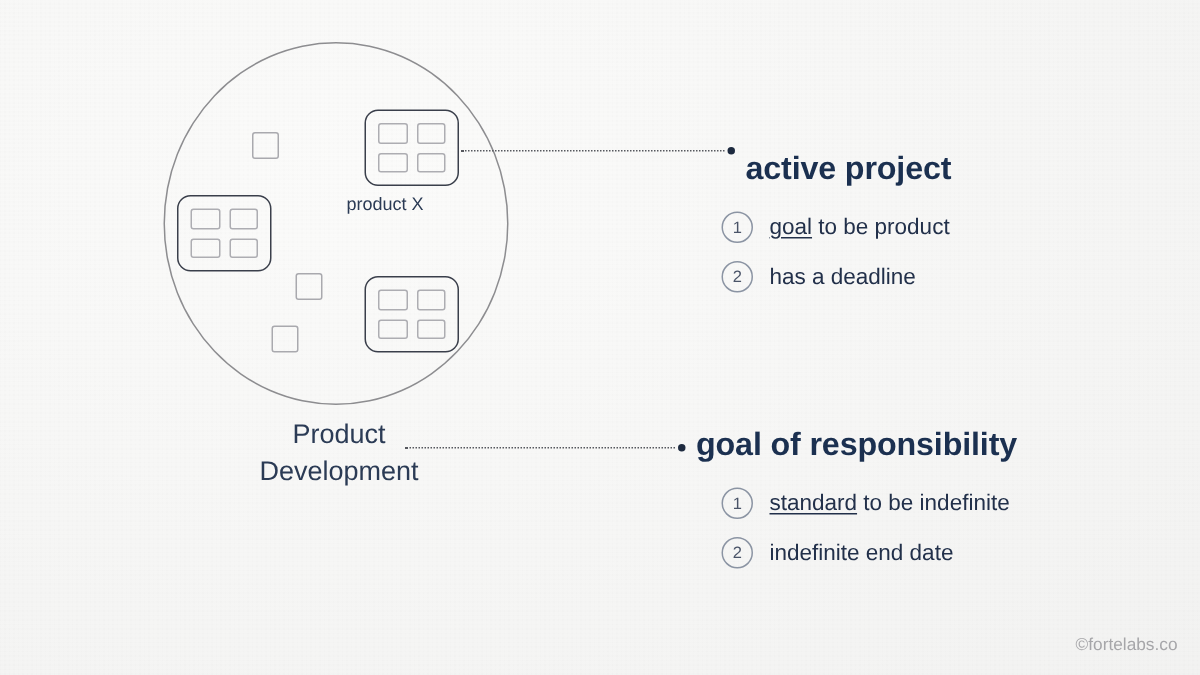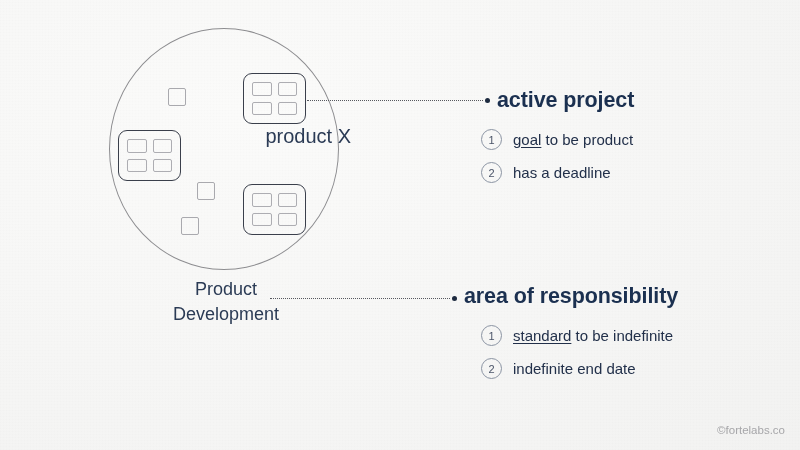--- a/index.html
+++ b/index.html
@@ -75,24 +75,24 @@
   }
   #task-1 { left: 168px; top:  88px; }
   #task-2 { left: 197px; top: 182px; }
   #task-3 { left: 181px; top: 217px; }
 
   #project-caption {
     position: absolute;
     left: 231px;
     top: 127px;
     width: 120px;
-    font-size: 20px;
+    font-size: 12px;
     line-height: 19px;
     color: #2b3b55;
-    text-align: right;
+    text-align: left;
   }
 
   #ring-caption {
     position: absolute;
     left: 120px;
     top: 277px;
     width: 212px;
     text-align: center;
     font-size: 18px;
     line-height: 25px;
@@ -112,21 +112,21 @@
     width: 5px;
     height: 5px;
     border-radius: 50%;
     background: #1d2a3f;
   }
   #connector-top-dot    { left: 485px; top: 98px; }
   #connector-bottom-dot { left: 452px; top: 296px; }
 
   
   .block { position: absolute; }
-  #block-active { left: 497px; top: 88px; }
+  #block-active { left: 497px; top: 100px; }
   #block-area   { left: 464px; top: 284px; }
 
   .block-title {
     font-size: 21.5px;
     font-weight: bold;
     color: #1b3050;
     letter-spacing: -0.1px;
     white-space: nowrap;
   }
 
@@ -227,21 +227,21 @@
         <span class="point-text"><span class="key">goal</span><span> to be product</span></span>
       </div>
       <div class="point">
         <span class="point-num">2</span>
         <span class="point-text"><span>has a deadline</span></span>
       </div>
     </div>
   </div>
 
   <div class="block" id="block-area">
-    <div class="block-title">area of responsibility</div>
+    <div class="block-title">goal of responsibility</div>
     <div class="points">
       <div class="point">
         <span class="point-num">1</span>
         <span class="point-text"><span class="key">standard</span><span> to be indefinite</span></span>
       </div>
       <div class="point">
         <span class="point-num">2</span>
         <span class="point-text"><span>indefinite end date</span></span>
       </div>
     </div>

